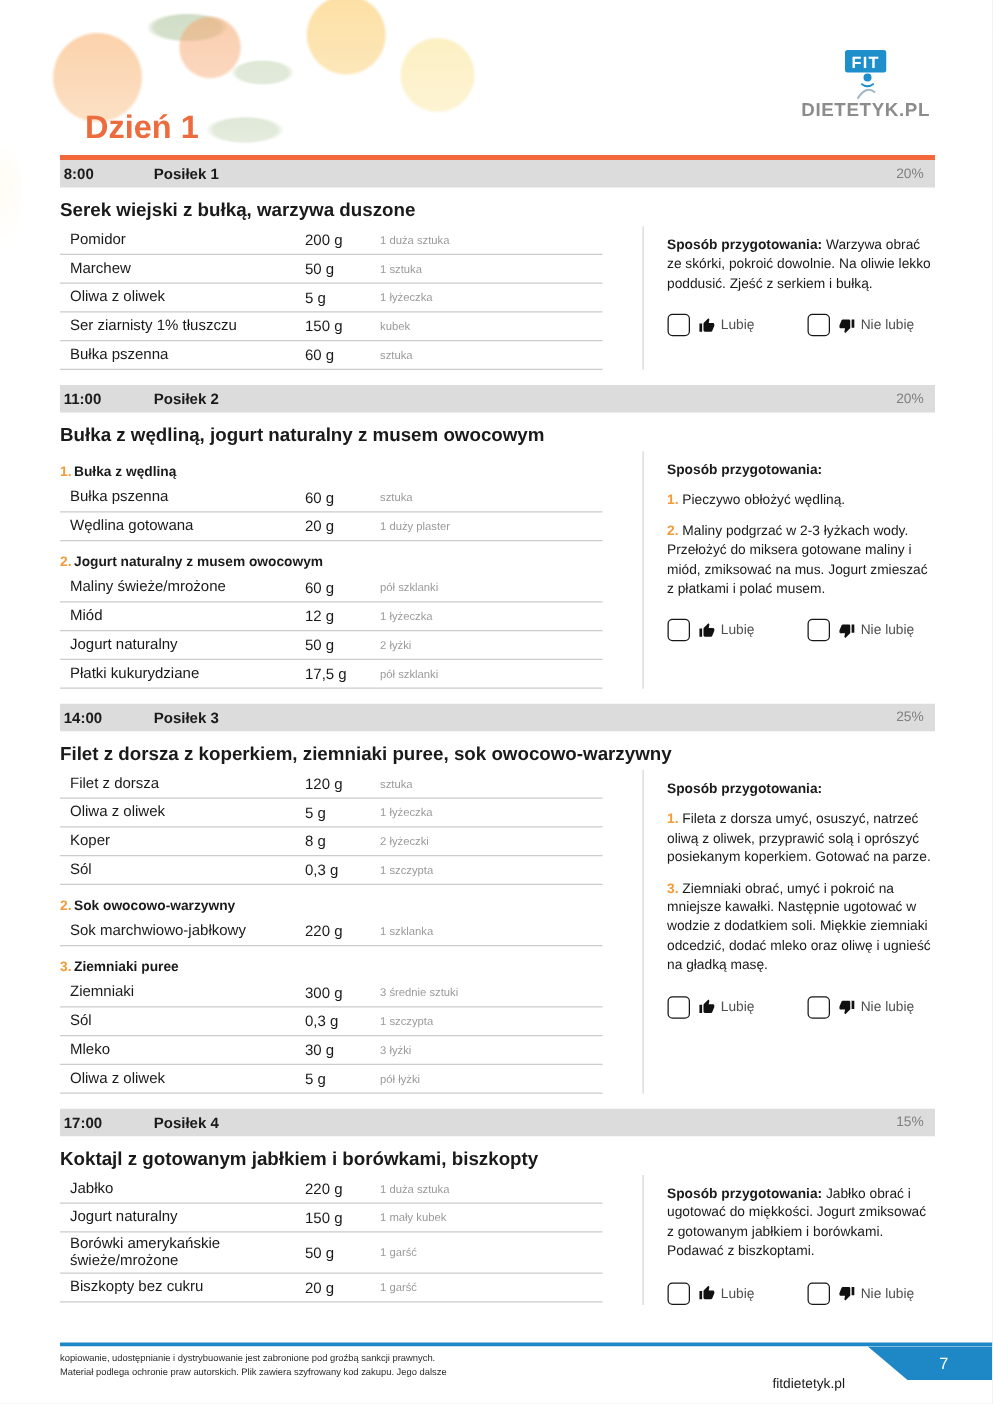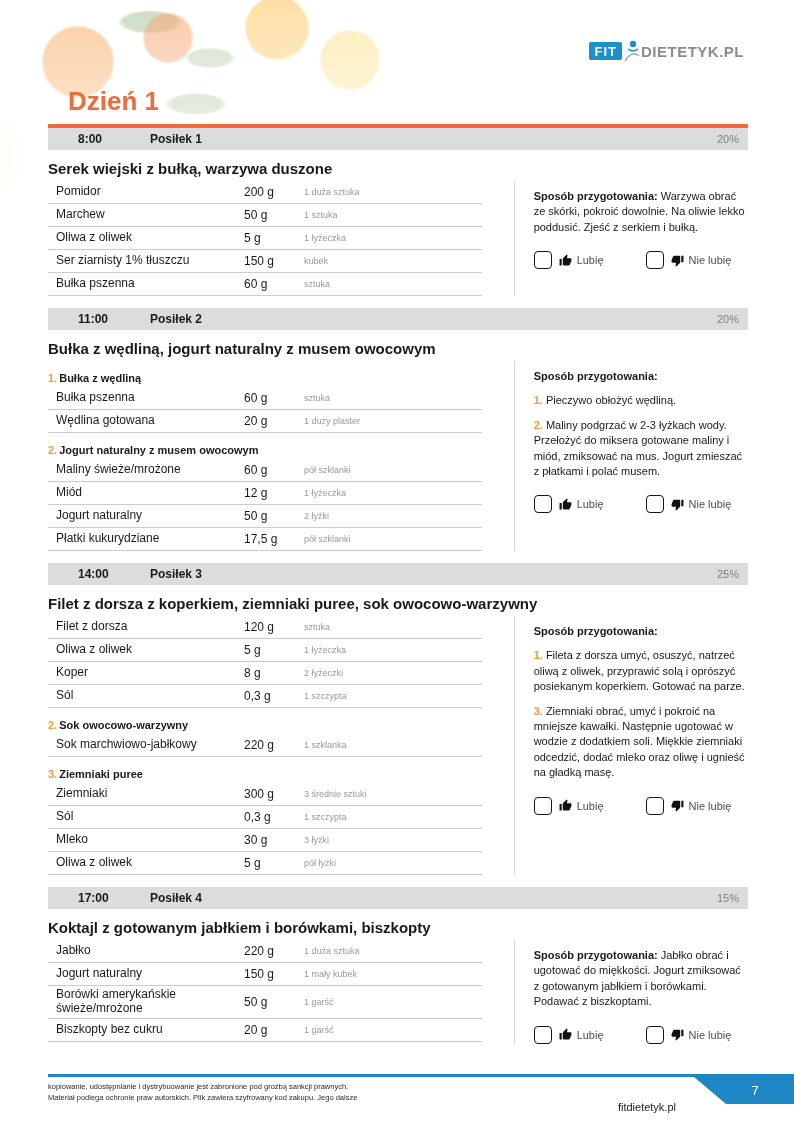--- a/index.html
+++ b/index.html
@@ -13,32 +13,32 @@
       radial-gradient(circle at 168px 38px, rgba(242,128,48,0.55) 0 23px, rgba(242,128,48,0) 26px),
       radial-gradient(circle at 277px 28px, rgba(250,196,84,0.70) 0 30px, rgba(250,196,84,0) 33px),
       radial-gradient(circle at 350px 60px, rgba(248,216,104,0.60) 0 28px, rgba(248,216,104,0) 31px),
       radial-gradient(ellipse 42px 15px at 196px 104px, rgba(122,162,92,0.50) 0 60%, rgba(122,162,92,0) 75%),
       radial-gradient(ellipse 44px 16px at 150px 22px,  rgba(112,152,82,0.45) 0 60%, rgba(112,152,82,0) 75%),
       radial-gradient(ellipse 34px 14px at 210px 58px,  rgba(122,162,92,0.40) 0 60%, rgba(122,162,92,0) 75%),
       radial-gradient(ellipse 26px 60px at 4px 160px,   rgba(250,222,120,0.55), rgba(250,222,120,0) 72%),
       radial-gradient(ellipse 30px 66px at 2px 300px,   rgba(240,148,148,0.50), rgba(240,148,148,0) 72%);
   }
   
-  .logo{position:absolute;top:40px;right:50px;display:flex;align-items:center;}
+  .logo{position:absolute;top:40px;right:50px;display:flex;align-items:center;flex-direction:column;}
   .logo-fit{background:#1f8fcc;color:#fff;font-weight:bold;font-size:13px;letter-spacing:1px;
             padding:2px 5px 1px 5px;border-radius:2px;}
   .logo-figure{position:relative;width:16px;height:22px;margin:0 1px 0 2px;}
   .logo-rest{color:#8c8c8c;font-weight:bold;font-size:15px;letter-spacing:0.5px;}
   
   .day-title{position:absolute;top:86px;left:68px;margin:0;font-size:26px;font-weight:bold;color:#ed6c3e;}
   .content{position:absolute;top:124px;left:48px;width:700px;}
   .orange-rule{height:4px;background:#f2683b;}
   
   .meal-bar{display:flex;align-items:center;height:22px;background:#dcdcdc;font-size:12px;}
-  .meal-time{min-width:55px;padding-left:30px;font-weight:bold;}
+  .meal-time{min-width:55px;padding-left:3px;font-weight:bold;}
   .meal-name{flex:1;font-weight:bold;margin-left:17px;}
   .meal-pct{padding-right:9px;color:#7f7f7f;font-size:11px;}
   
   .meal-title{font-size:15px;font-weight:bold;margin:10px 0 4px 0;}
   .meal-body{display:flex;align-items:stretch;}
   .col-left{width:443px;}
   .col-right{width:219px;margin-left:32px;padding-left:19px;border-left:1px solid #d6d6d6;}
   .group-head{font-size:11px;font-weight:bold;margin:11px 0 3px 0;}
   .group-num{color:#f49b3a;margin-right:2px;}
   .ing-row{display:grid;grid-template-columns:188px 60px auto;align-items:center;

